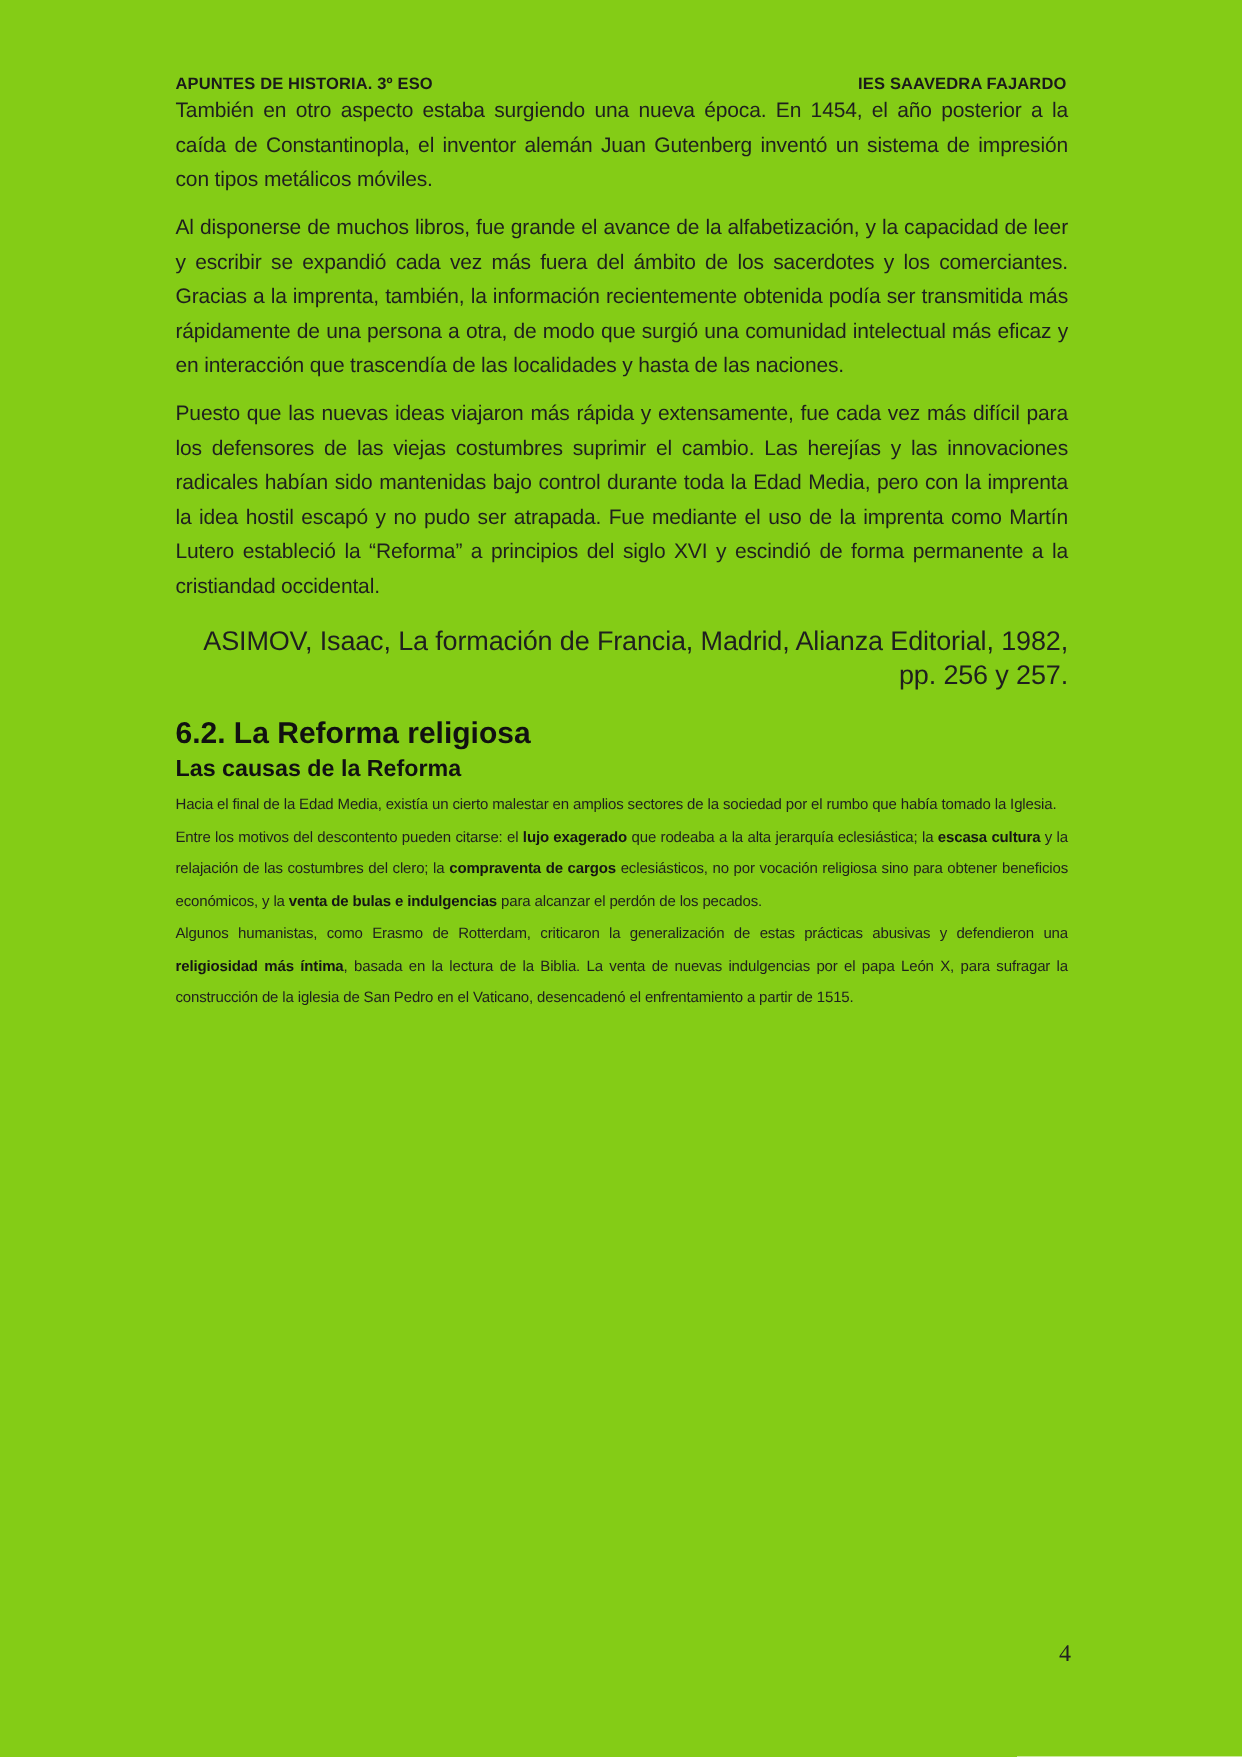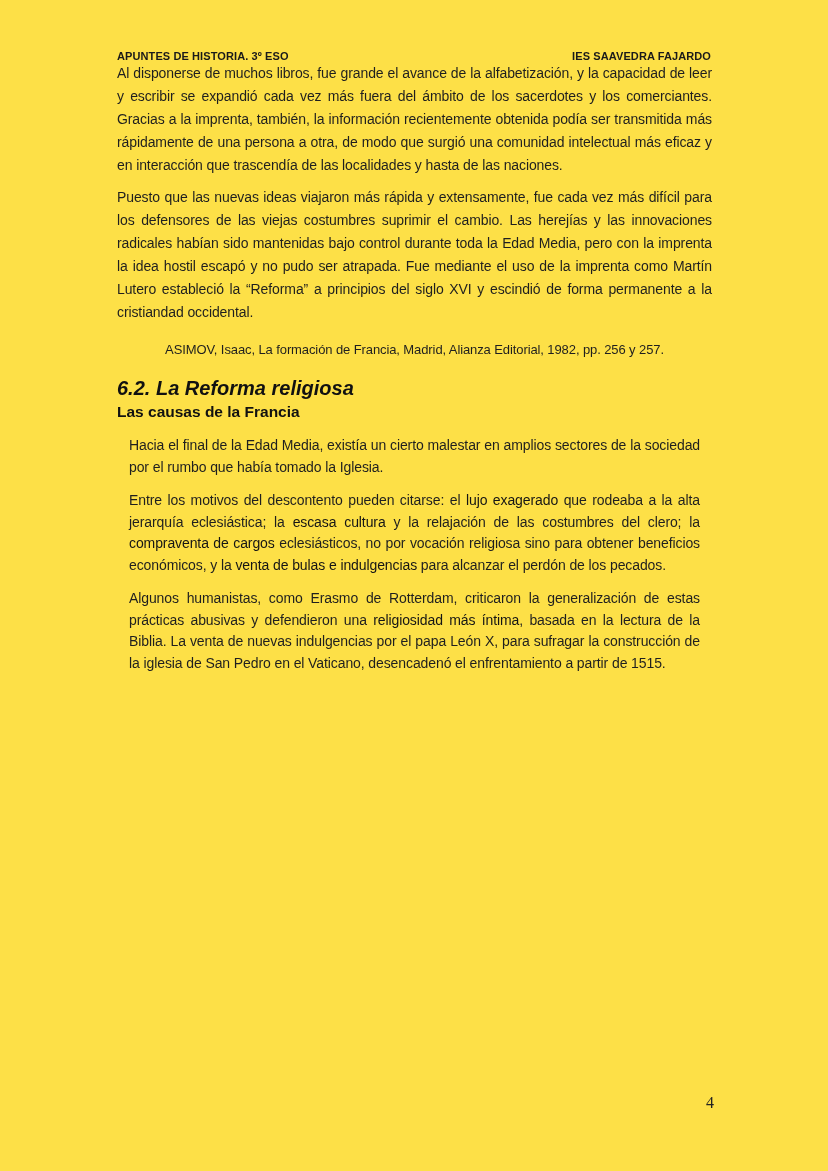--- a/index.html
+++ b/index.html
@@ -4,21 +4,21 @@
 <style>
   html, body {
     margin: 0;
     padding: 0;
     background: #ffffff;
   }
   .page {
     position: relative;
     width: 828px;
     height: 1171px;
-    background: #fde047;
+    background: #84cc16;
     font-family: "Liberation Sans", sans-serif;
     color: #1f1f1f;
     overflow: hidden;
   }
   .running-header {
     display: flex;
     justify-content: space-between;
     align-items: baseline;
     margin: 50px 117px 0 117px;
     font-size: 11px;
@@ -38,51 +38,50 @@
   .body-par {
     margin: 0 0 9px 0;
     font-size: 14px;
     line-height: 23px;
     text-align: justify;
     letter-spacing: -0.1px;
     color: #1f1f1f;
   }
   .citation {
     margin: 14px 0 0 0;
-    font-size: 13px;
+    font-size: 18px;
     line-height: 23px;
-    text-align: center;
+    text-align: right;
     letter-spacing: -0.1px;
     color: #1f1f1f;
   }
   .section-heading {
     margin: 14px 0 0 0;
     font-size: 20px;
     line-height: 26px;
     font-weight: 700;
     color: #111111;
-    font-style: italic;
   }
   .section-subheading {
     margin: 0 0 2px 0;
     font-size: 15.5px;
     line-height: 22px;
     font-weight: 700;
     color: #111111;
   }
   .tight-par {
-    margin: 12px;
-    font-size: 14px;
+    margin: 0;
+    font-size: 10px;
     line-height: 21.5px;
     text-align: justify;
     letter-spacing: -0.1px;
     color: #1f1f1f;
   }
   .tight-par b {
-    font-weight: 400;
+    font-weight: 700;
     color: #151515;
   }
   .page-number {
     position: absolute;
     top: 1094px;
     right: 114px;
     font-family: "Liberation Serif", serif;
     font-size: 16px;
     color: #222222;
   }
@@ -93,27 +92,28 @@
 <div class="page">
 
   <div class="running-header">
     <span>APUNTES DE HISTORIA. 3º ESO</span>
     <span>IES SAAVEDRA FAJARDO</span>
   </div>
 
   <div class="content">
 
 
+    <p class="body-par">También en otro aspecto estaba surgiendo una nueva  época. En 1454, el año posterior a la caída de Constantinopla, el inventor alemán Juan Gutenberg inventó un sistema de impresión con tipos metálicos móviles.</p>
     <p class="body-par">Al disponerse de muchos libros, fue grande el avance de la alfabetización, y la capacidad de leer y escribir se expandió cada vez más fuera del ámbito de los sacerdotes y los comerciantes. Gracias a la imprenta, también, la información recientemente obtenida podía ser transmitida más rápidamente de una persona a otra, de modo que surgió una comunidad intelectual más eficaz y en interacción que trascendía de las localidades y hasta de las naciones.</p>
     <p class="body-par">Puesto que las nuevas ideas viajaron más rápida y extensamente, fue cada vez más difícil para los defensores de las viejas costumbres suprimir el cambio. Las herejías y las innovaciones radicales habían sido mantenidas bajo control durante toda la Edad Media, pero con la imprenta la idea hostil escapó y no pudo ser atrapada. Fue mediante el uso de la imprenta como Martín Lutero estableció la “Reforma” a principios del siglo XVI y escindió de forma permanente a la cristiandad occidental.</p>
 
     <p class="citation">ASIMOV, Isaac, La formación de Francia, Madrid, Alianza Editorial, 1982, pp. 256 y 257.</p>
 
     <h2 class="section-heading">6.2. La Reforma religiosa</h2>
-    <h3 class="section-subheading">Las causas de la Francia</h3>
+    <h3 class="section-subheading">Las causas de la Reforma</h3>
 
     <p class="tight-par"><span>Hacia el final de la Edad Media, existía un cierto malestar en amplios sectores de la sociedad por el rumbo que había tomado la Iglesia.</span></p>
     <p class="tight-par"><span>Entre los motivos del descontento pueden citarse: el </span><b>lujo exagerado</b><span> que rodeaba a la alta jerarquía eclesiástica; la </span><b>escasa cultura</b><span> y la relajación de las costumbres del clero; la </span><b>compraventa de cargos</b><span> eclesiásticos, no por vocación religiosa sino para obtener beneficios económicos, y la </span><b>venta de bulas e indulgencias</b><span> para alcanzar el perdón de los pecados.</span></p>
     <p class="tight-par"><span>Algunos humanistas, como Erasmo de Rotterdam, criticaron la generalización de estas prácticas abusivas y defendieron una </span><b>religiosidad más íntima</b><span>, basada en la lectura de la Biblia. La venta de nuevas indulgencias por el papa León X, para sufragar la construcción de la iglesia de San Pedro en el Vaticano, desencadenó el enfrentamiento a partir de 1515.</span></p>
 
   </div>
 
   <div class="page-number">4</div>
 
 </div>

